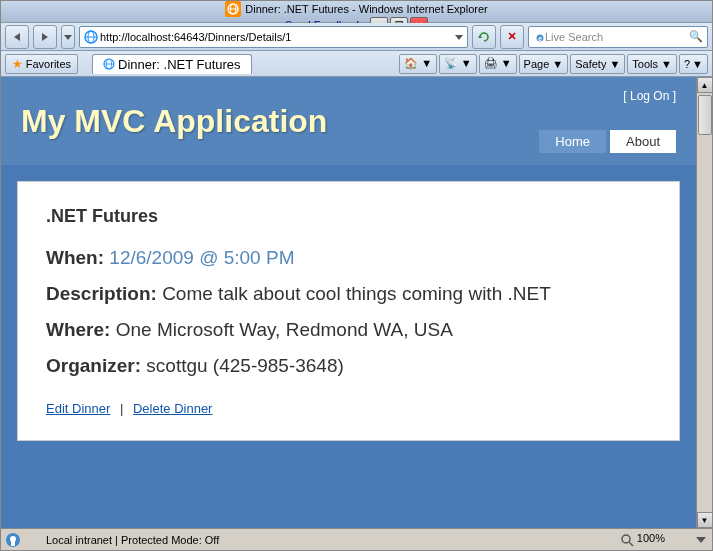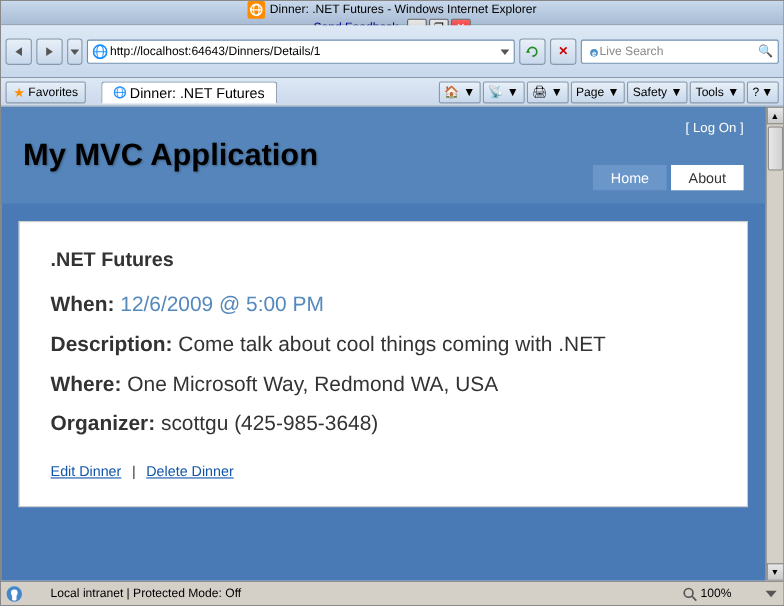--- a/index.html
+++ b/index.html
@@ -61,21 +61,21 @@
       border-radius: 2px;
       display: flex; align-items: center; justify-content: center;
       font-size: 10px; cursor: pointer;
       background: linear-gradient(to bottom, #e8e8e8, #c8c8c8);
     }
     .win-btn.close { background: linear-gradient(to bottom, #ff6060, #cc2020); color: white; }
 
     
     .nav-bar {
       background: linear-gradient(to bottom, #dce8f4, #c8d8ec);
-      height: 48px;
+      height: 28px;
       display: flex;
       align-items: center;
       padding: 0 4px;
       gap: 4px;
       border-bottom: 1px solid #8899aa;
     }
     .nav-btn {
       width: 24px; height: 24px;
       border: 1px solid #8899aa;
       border-radius: 3px;
@@ -221,22 +221,22 @@
 
     
     .app-header {
       background: #5585ba;
       padding: 12px 20px;
       display: flex;
       align-items: center;
       justify-content: space-between;
     }
     .app-title {
-      color: #000000;
-      font-size: 28px;
+      color: #fef9c3;
+      font-size: 32px;
       font-weight: bold;
       text-shadow: 1px 1px 2px rgba(0,0,0,0.3);
     }
     .header-right {
       display: flex;
       flex-direction: column;
       align-items: flex-end;
       gap: 8px;
     }
     .log-on-area {

